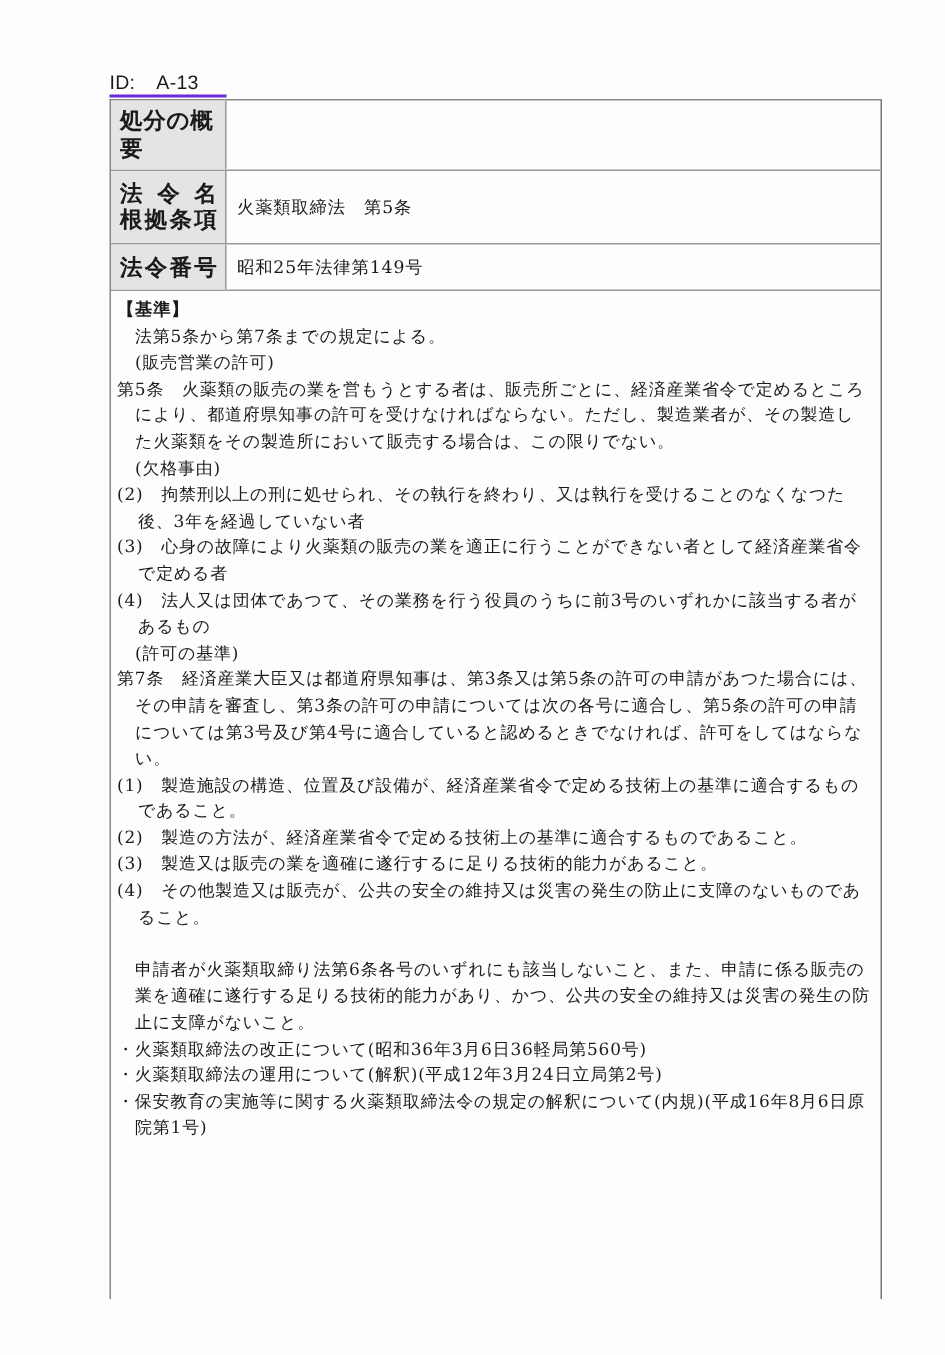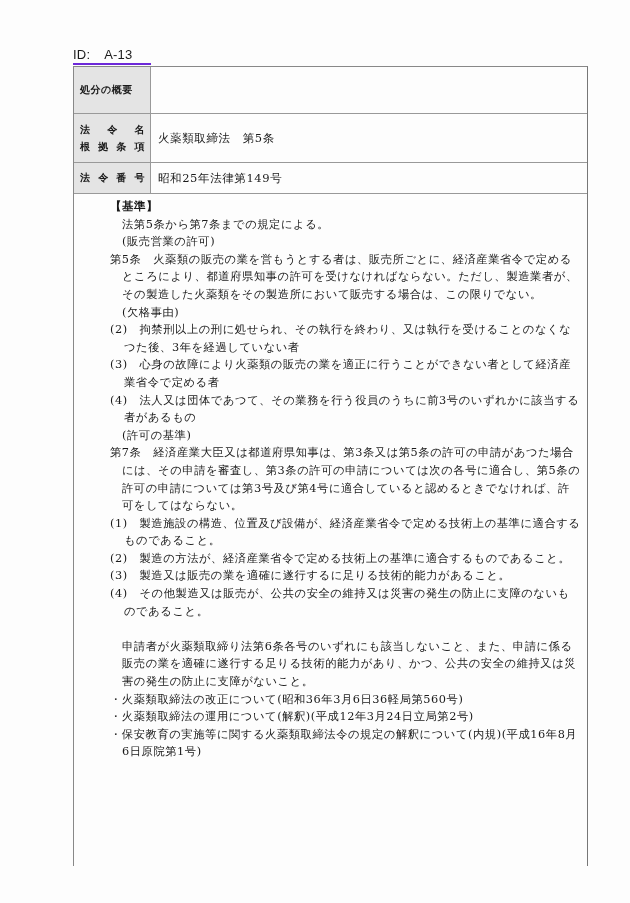--- a/index.html
+++ b/index.html
@@ -46,26 +46,25 @@
     .row-2 { height: 49px; }
     .row-3 { height: 31px; }
     .label {
       width: 77px;
       flex: 0 0 77px;
       background: #e4e4e4;
       border-right: 1.5px solid #999;
       box-sizing: border-box;
       font-family: "DejaVu Sans", "Liberation Sans", sans-serif;
       font-weight: bold;
-      font-size: 10px;
+      font-size: 15px;
       display: flex;
       align-items: center;
       padding-left: 6px;
       letter-spacing: 0.5px;
-      text-align: right;
     }
     .label.spread {
       flex-direction: column;
       align-items: stretch;
       justify-content: center;
       padding-right: 5px;
       line-height: 17px;
     }
     .label.spread span {
       display: flex;
@@ -88,21 +87,20 @@
       font-size: 11.5px;
       letter-spacing: 0.6px;
     }
     .body {
       padding: 4px 6px 10px 4px;
       font-size: 11.3px;
       line-height: 17.6px;
       letter-spacing: 0.55px;
       height: 672px;
       box-sizing: border-box;
-      margin-left: 32px;
     }
     .body p {
       margin: 0;
     }
     .heading {
       font-family: "DejaVu Sans", "Liberation Sans", sans-serif;
       font-weight: bold;
       font-size: 11.5px;
     }
     .indent1 { padding-left: 12px; }

